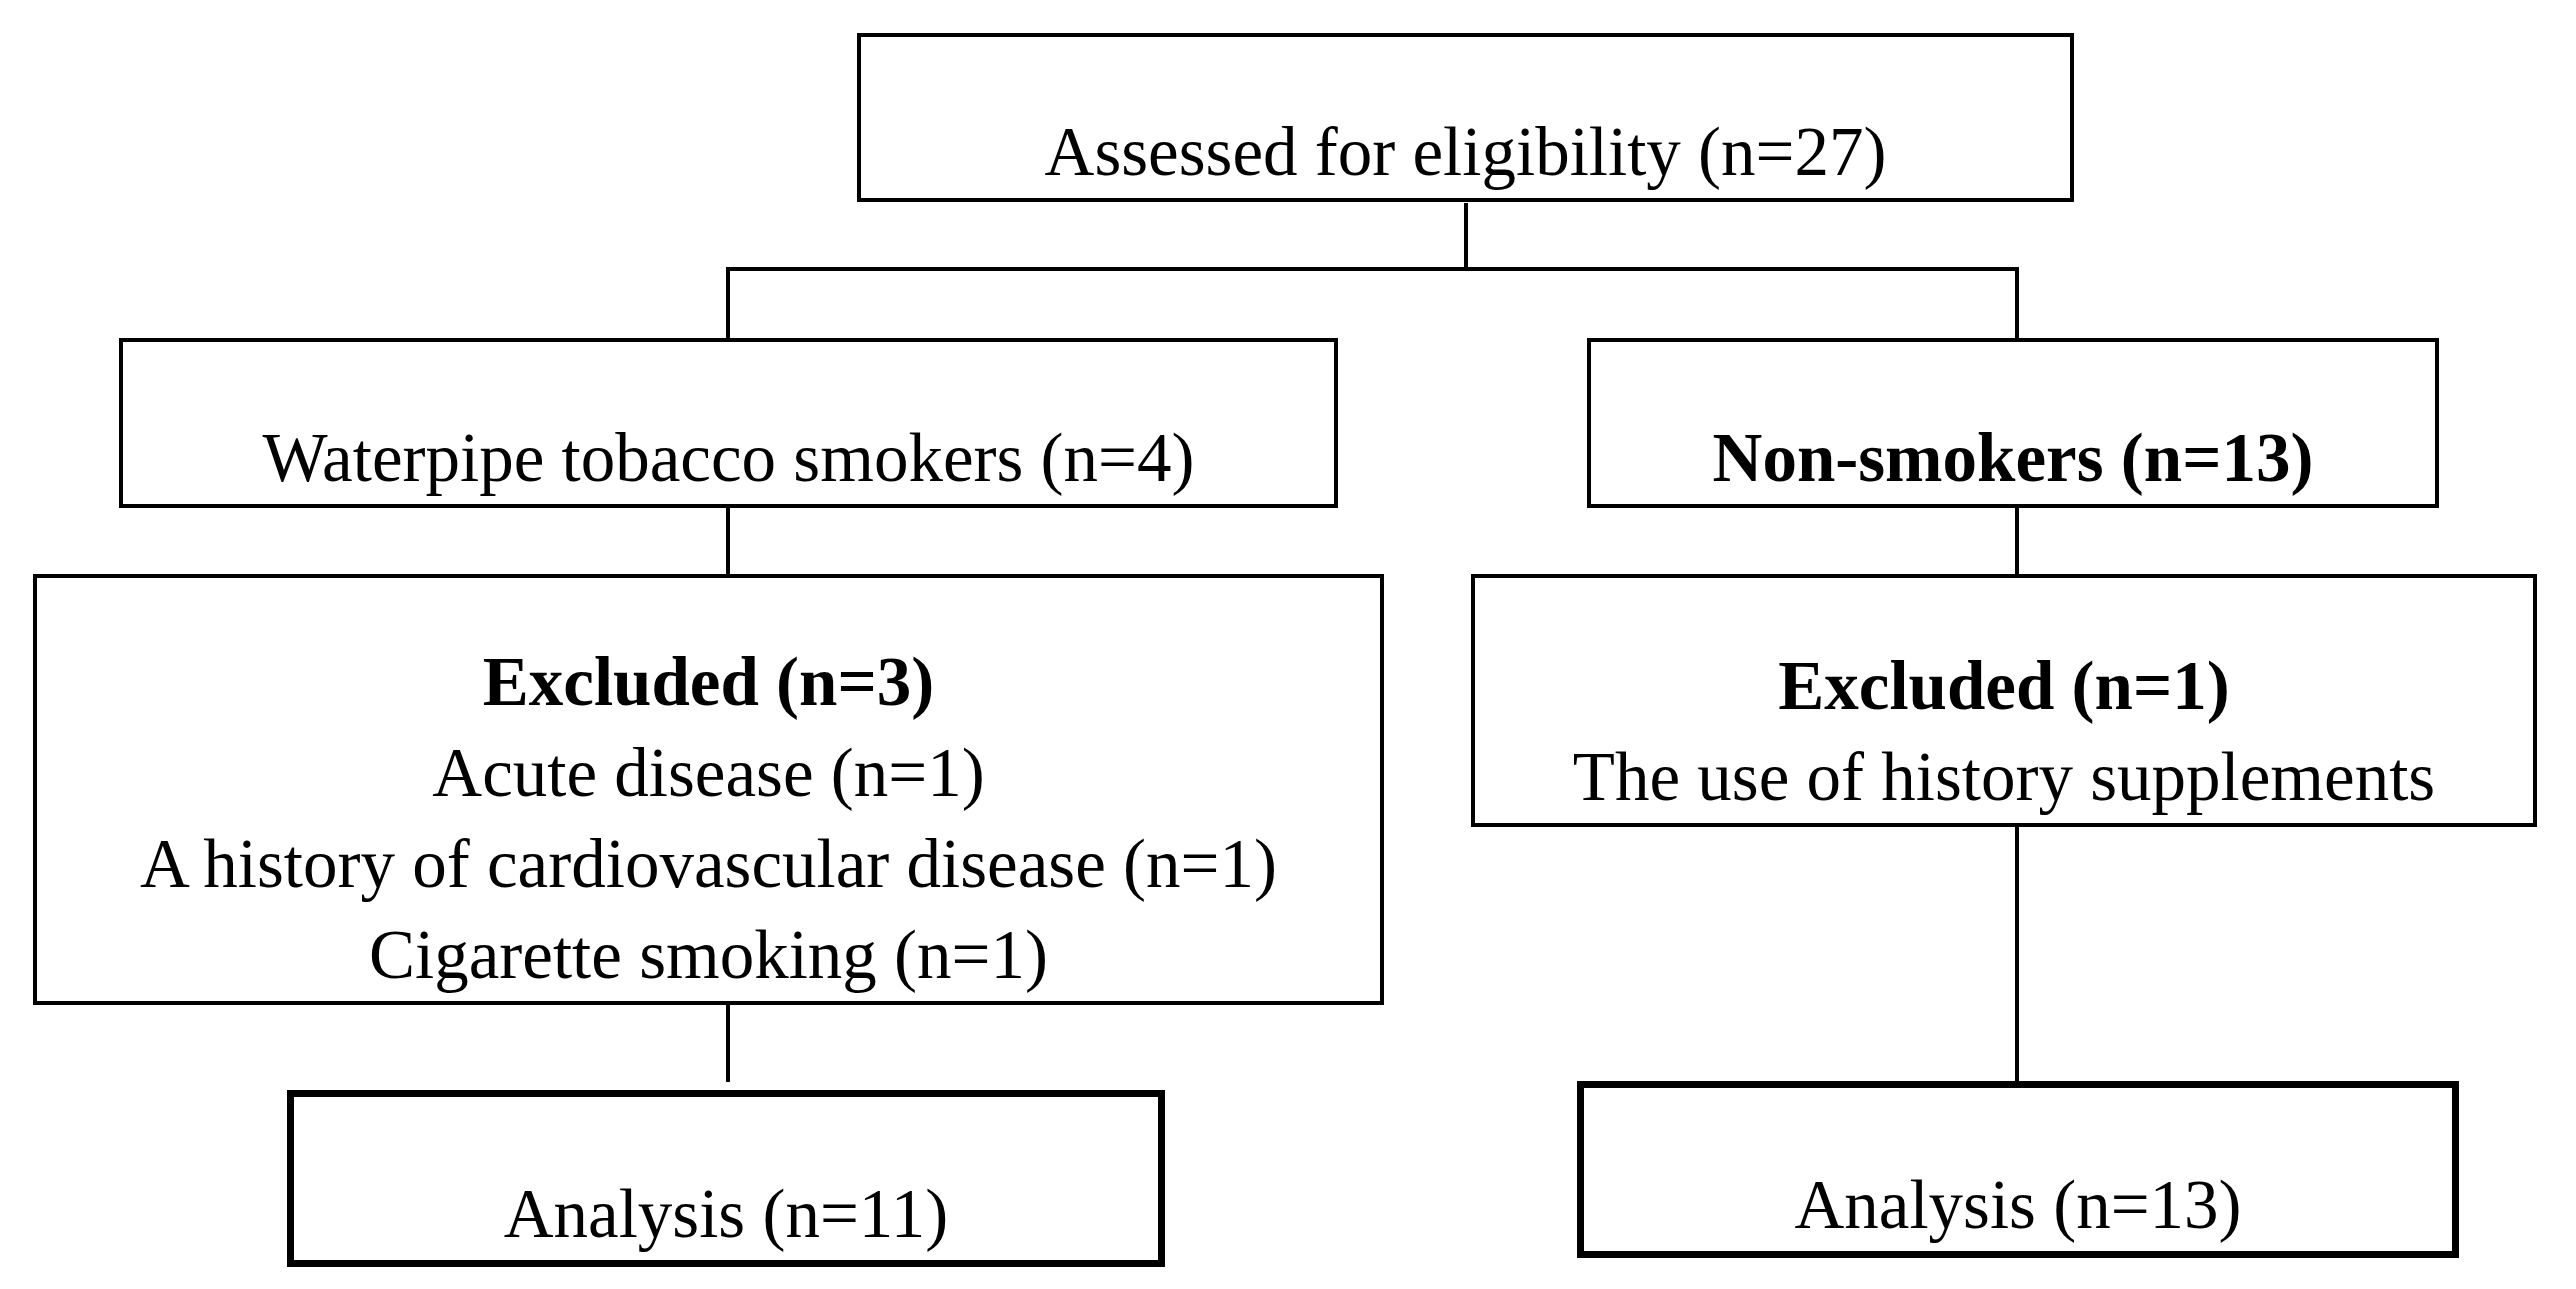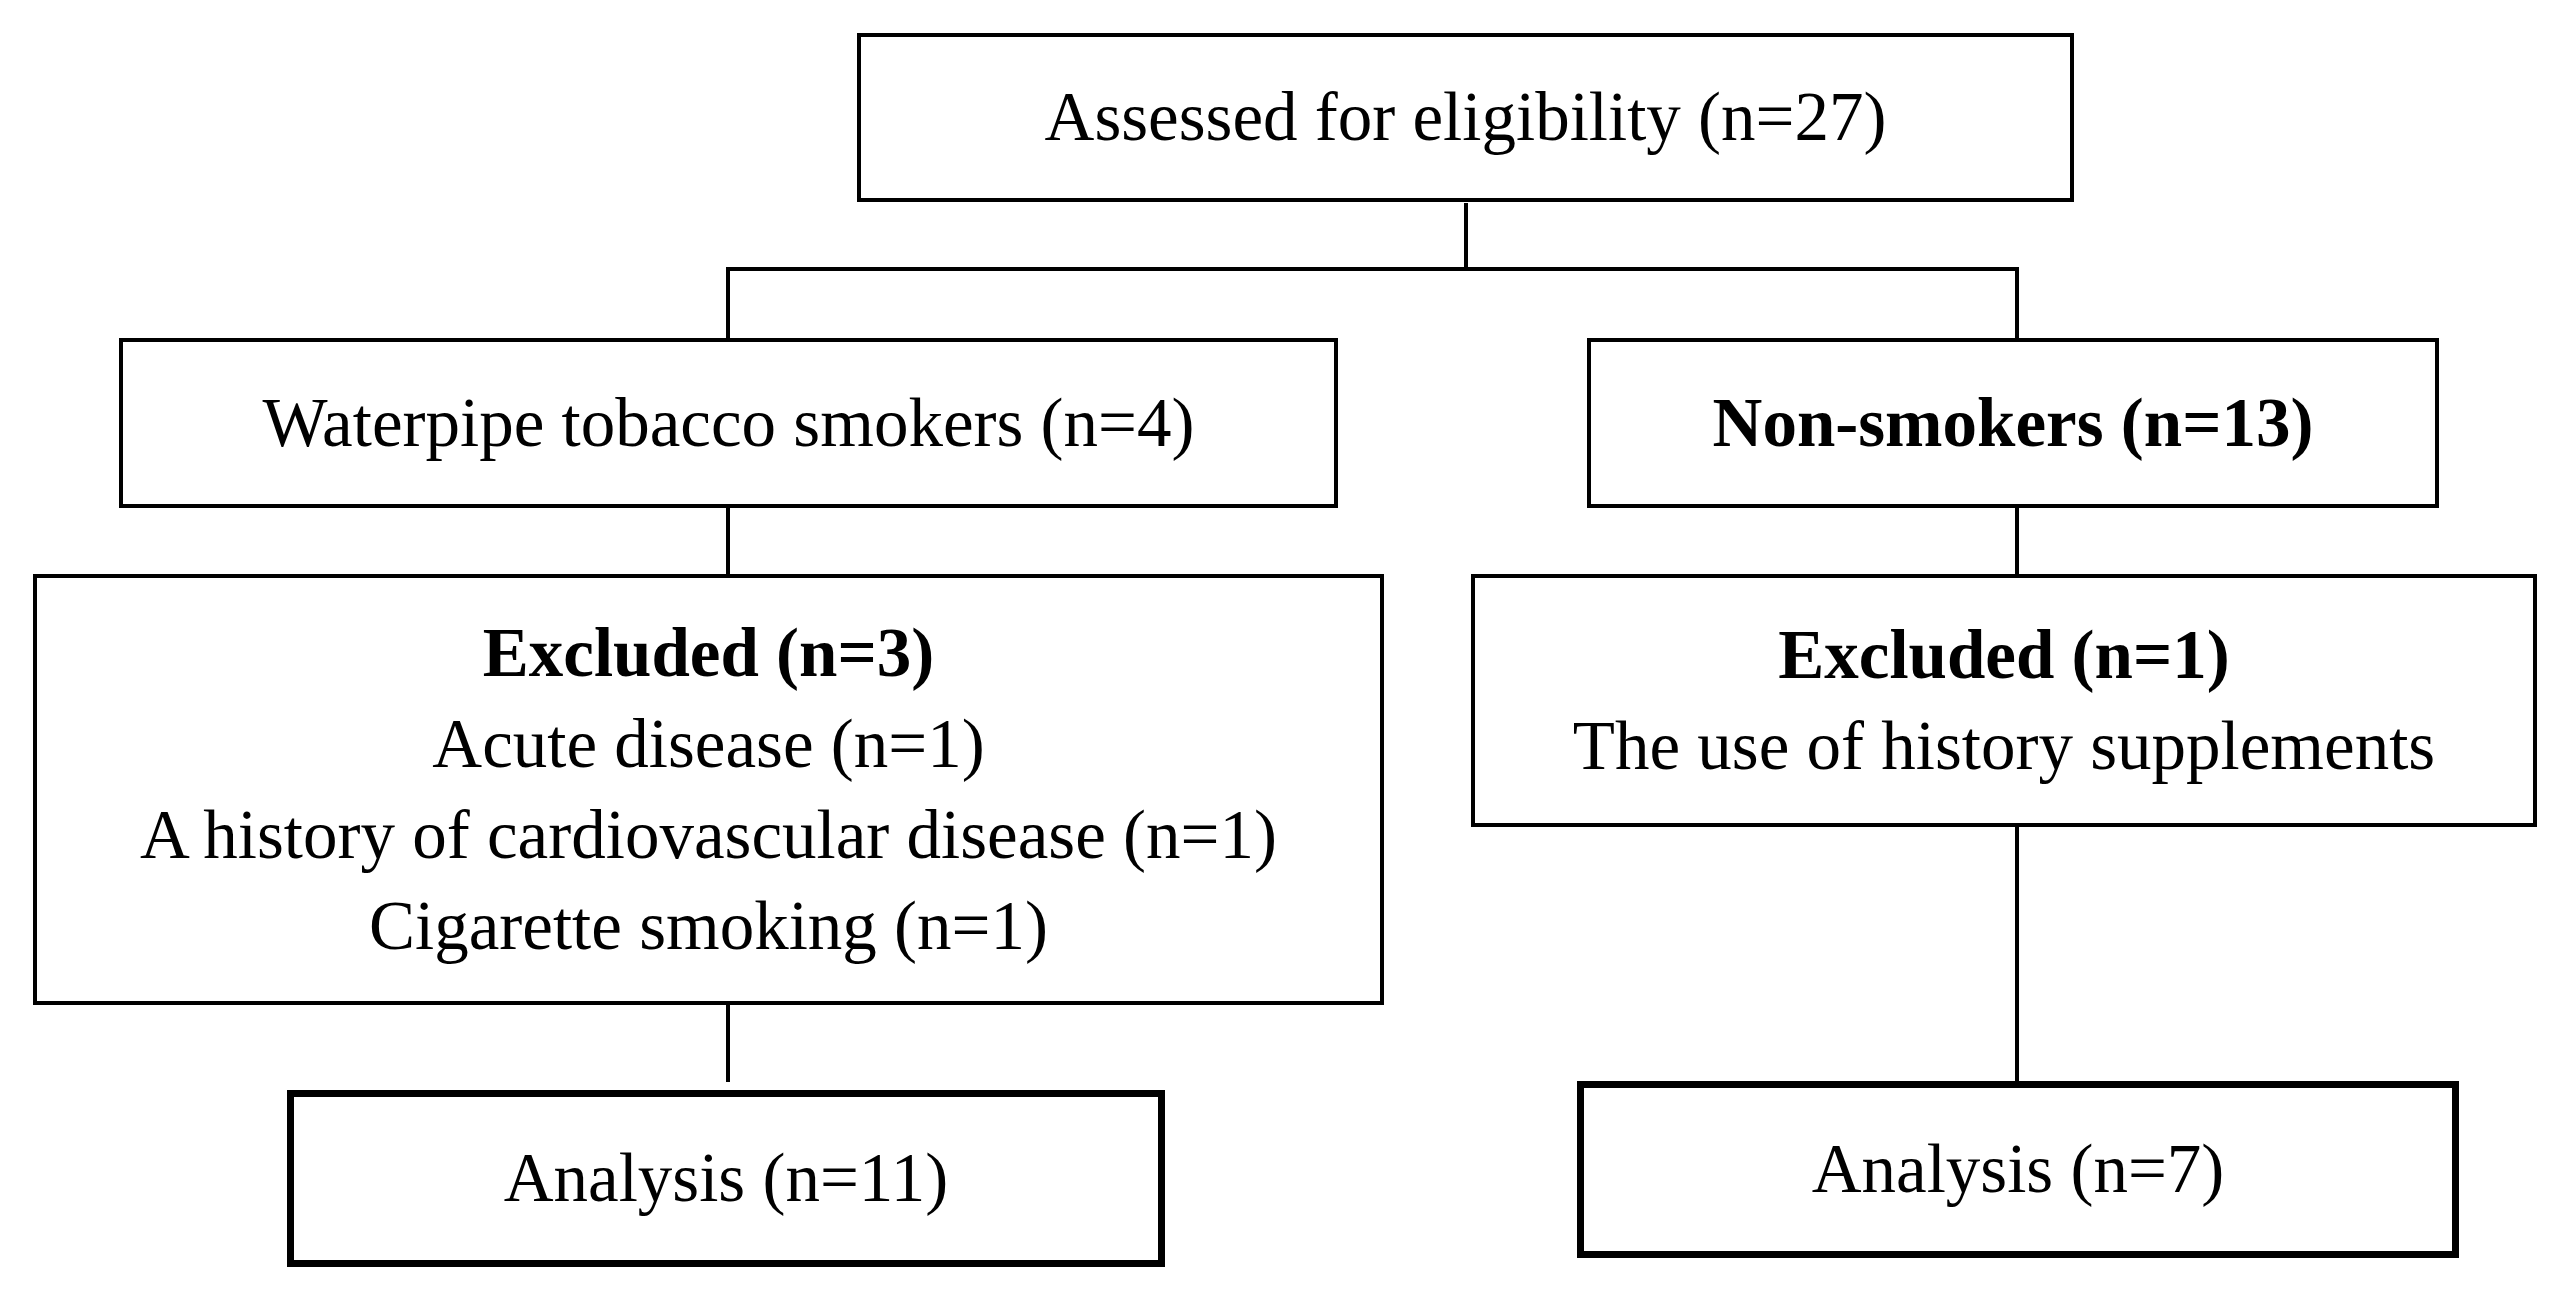--- a/index.html
+++ b/index.html
@@ -17,21 +17,21 @@
     overflow: hidden;
   }
   .box {
     position: absolute;
     box-sizing: border-box;
     background: #ffffff;
     border: 4.8px solid #000000;
     display: flex;
     flex-direction: column;
     align-items: center;
-    justify-content: center;
+    justify-content: flex-end;
     text-align: center;
     font-size: 69px;
     line-height: 91px;
     color: #000000;
   }
   .box.thick {
     border-width: 7.7px;
   }
   .box .title-line {
     font-weight: bold;
@@ -85,21 +85,21 @@
   <div class="box" id="box-excluded-right">
     <div class="title-line">Excluded (n=1)</div>
     <div>The use of history supplements</div>
   </div>
 
   <div class="box thick" id="box-analysis-left">
     <span>Analysis (n=11)</span>
   </div>
 
   <div class="box thick" id="box-analysis-right">
-    <span>Analysis (n=7)</span>
+    <span>Analysis (n=13)</span>
   </div>
 
   <div class="connector" id="conn-top-stub"></div>
   <div class="connector" id="conn-branch-h"></div>
   <div class="connector" id="conn-left-drop"></div>
   <div class="connector" id="conn-right-drop"></div>
   <div class="connector" id="conn-waterpipe-excl"></div>
   <div class="connector" id="conn-nonsmoker-excl"></div>
   <div class="connector" id="conn-excl-analysis-l"></div>
   <div class="connector" id="conn-excl-analysis-r"></div>

